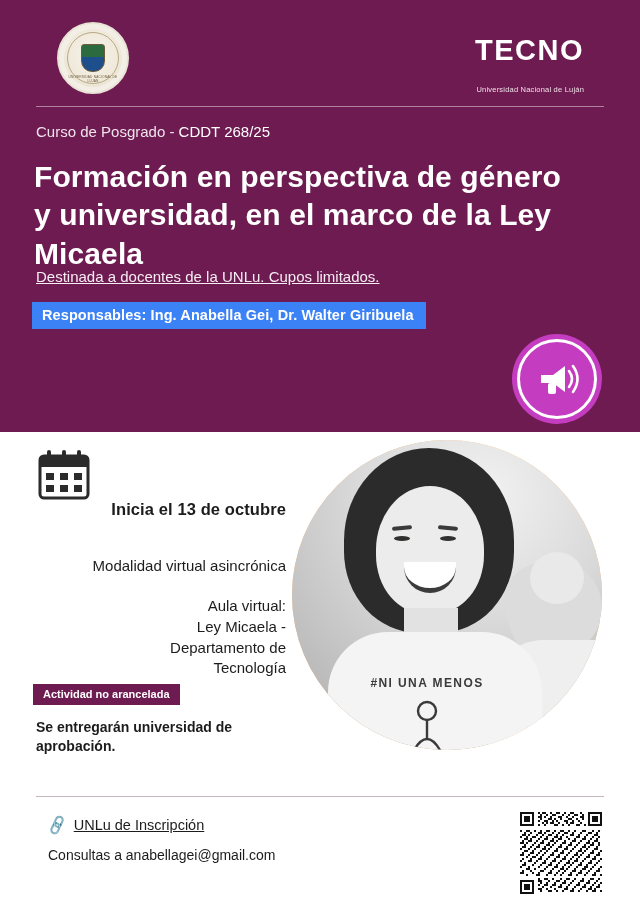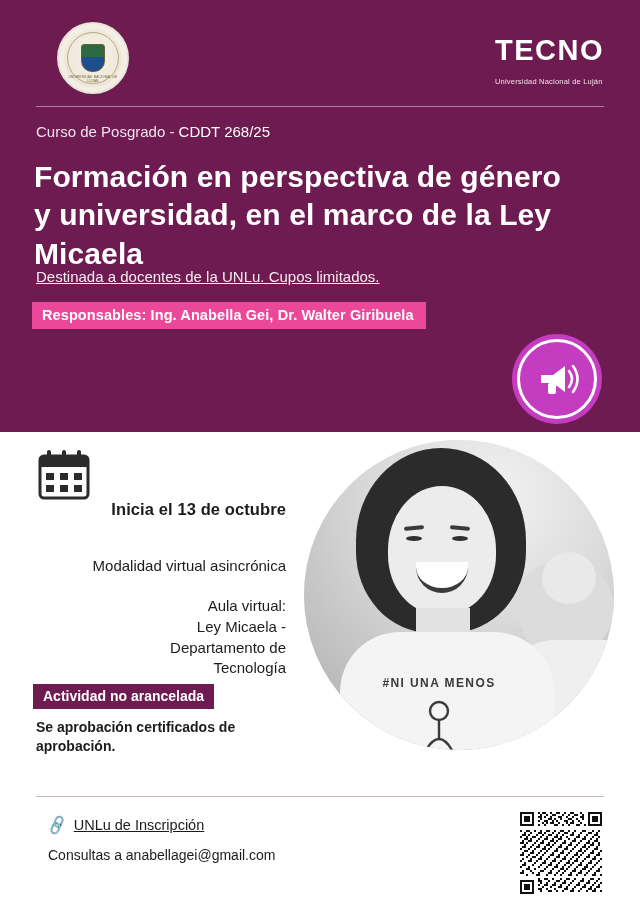--- a/index.html
+++ b/index.html
@@ -73,34 +73,34 @@
     bottom: 4px; left: 0; right: 0;
     text-align: center;
     font-size: 3.2px;
     color: #6b5b3a;
     letter-spacing: .2px;
   }
 
   
   .tecno {
     position: absolute;
-    right: 36px; top: 36px;
-    text-align: left;
+    right: 56px; top: 36px;
+    text-align: right;
     color: #ffffff;
   }
   .tecno .tecno-word {
     font-size: 29px;
     font-weight: bold;
     letter-spacing: 1.5px;
     line-height: 1;
   }
   .tecno .tecno-sub {
     font-size: 7.5px;
     letter-spacing: .2px;
-    margin-top: 12px;
+    margin-top: 20px;
     color: #f1dfe9;
   }
 
   .divider {
     position: absolute;
     left: 36px; top: 106px;
     width: 568px; height: 1px;
     background: rgba(255,255,255,.45);
   }
 
@@ -130,21 +130,21 @@
     position: absolute;
     left: 36px; top: 268px;
     font-size: 15px;
     color: #f6ecf3;
     text-decoration: underline;
   }
 
   .responsables {
     position: absolute;
     left: 32px; top: 302px;
-    background: #ec4899;
+    background: #3b82f6;
     color: #ffffff;
     font-size: 14.5px;
     font-weight: bold;
     padding: 5px 12px 6px 10px;
     letter-spacing: .1px;
   }
 
   
   .megaphone {
     position: absolute;
@@ -194,43 +194,43 @@
   .info .classroom {
     font-size: 15px;
     line-height: 1.38;
   }
 
   .free-badge {
     position: absolute;
     left: 33px; top: 684px;
     background: #6d1b50;
     color: #ffffff;
-    font-size: 14px;
+    font-size: 11px;
     font-weight: bold;
     padding: 4px 10px 5px 10px;
   }
 
   .certificate {
     position: absolute;
     left: 36px; top: 718px;
     width: 250px;
     font-size: 14px;
     font-weight: bold;
     line-height: 1.35;
     color: #1c1c1c;
   }
 
   
   .photo {
     position: absolute;
-    left: 304px; top: 440px;
+    left: 292px; top: 440px;
     width: 310px; height: 310px;
     border-radius: 50%;
     overflow: hidden;
-    background: #e5e5e5;
+    background: #fdba74;
   }
   .photo .bg {
     position: absolute;
     inset: 0;
     background:
       radial-gradient(circle at 62% 18%, #f2f2f2 0%, #d9d9d9 40%, #bdbdbd 75%, #a8a8a8 100%);
   }
   .photo .hair {
     position: absolute;
     left: 52px; top: 8px;
@@ -421,21 +421,21 @@
     <div class="start">Inicia el 13 de octubre</div>
     <div class="modality">Modalidad virtual asincrónica</div>
     <div class="classroom" style="white-space: pre-line;">Aula virtual:
 Ley Micaela -
 Departamento de
 Tecnología</div>
   </div>
 
   <div class="free-badge">Actividad no arancelada</div>
 
-  <div class="certificate">Se aprobación certificados de aprobación.</div>
+  <div class="certificate">Se entregarán universidad de aprobación.</div>
 
   <div class="photo">
     <div class="bg"></div>
     <div class="hair"></div>
     <div class="face"></div>
     <div class="brow-l"></div>
     <div class="brow-r"></div>
     <div class="eye-l"></div>
     <div class="eye-r"></div>
     <div class="smile"></div>

